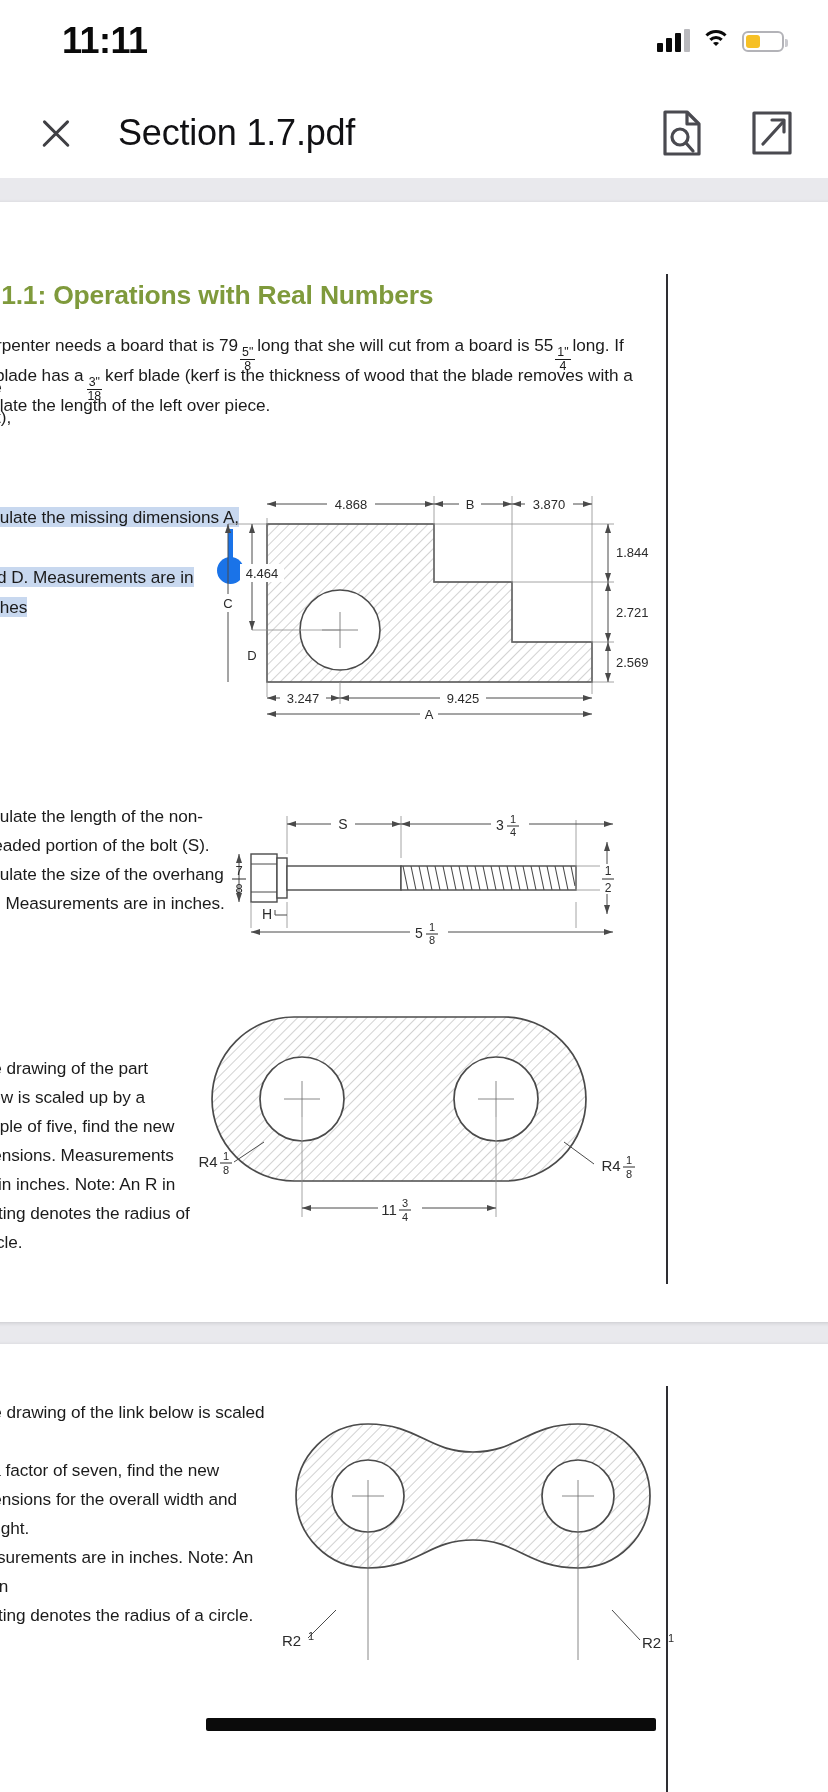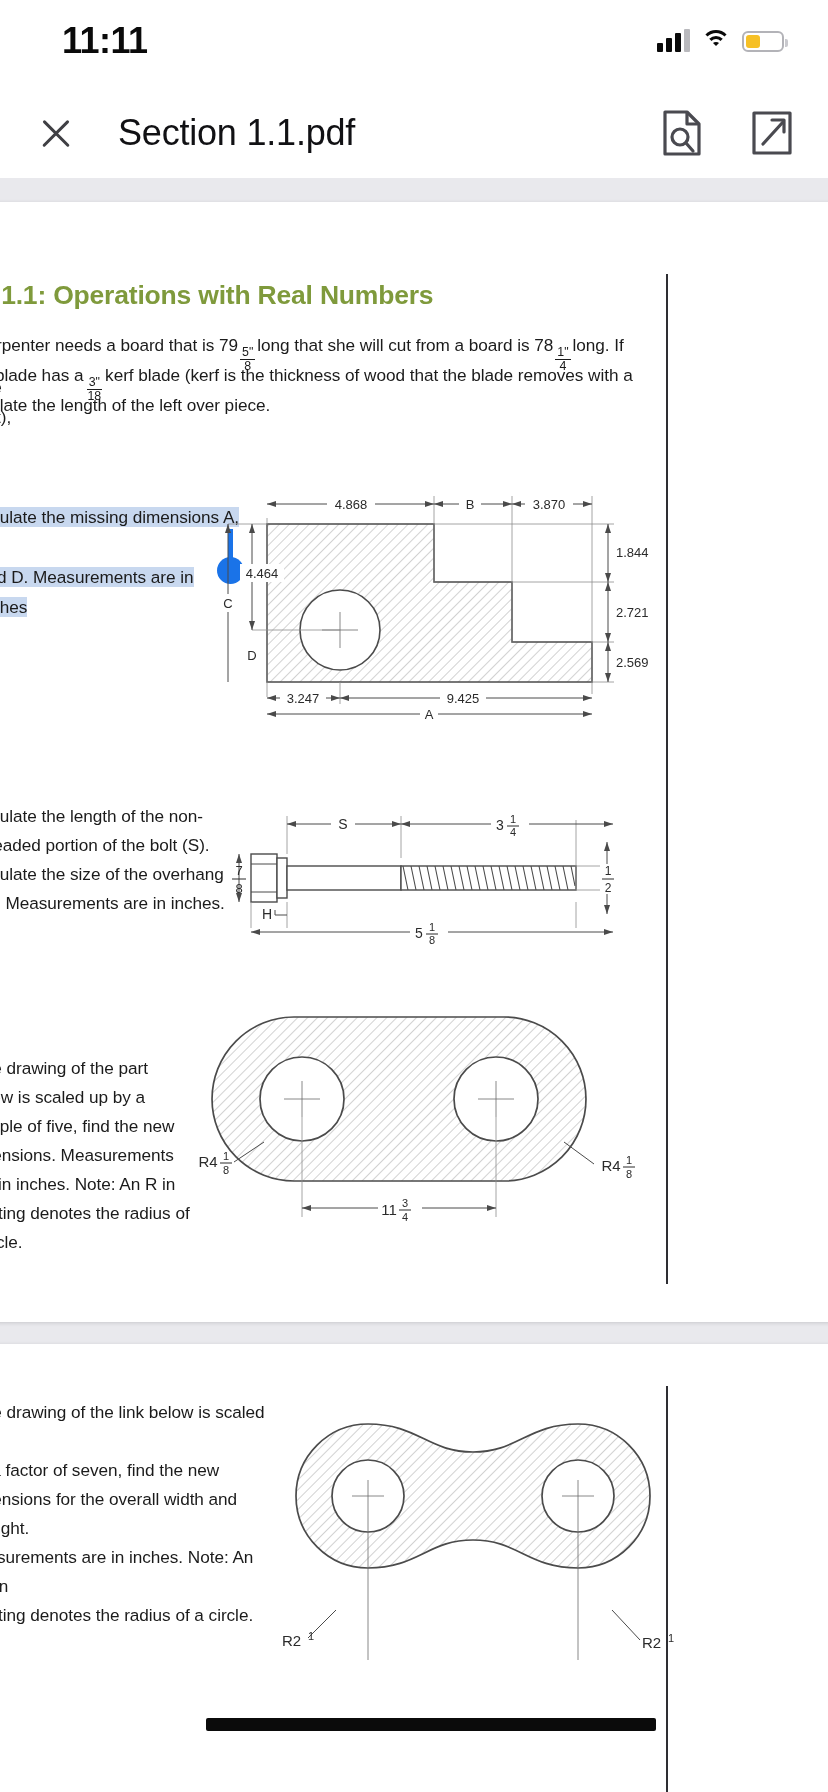--- a/index.html
+++ b/index.html
@@ -132,21 +132,21 @@
       </div>
       <div class="batt">
         <div class="fill"></div>
           <div class="tip"></div>
       </div>
     </div>
   </div>
 
   <div class="toolbar">
     <div class="tb-close"></div>
-    <div class="tb-title">Section 1.1.pdf</div>
+    <div class="tb-title">Section 1.7.pdf</div>
     <div class="tb-actions">
       <svg class="tb-ico" viewBox="0 0 44 48">
         <path d="M5 3 h22 l12 12 v30 h-34 z" fill="none" stroke="#4a4a50" stroke-width="3.2" stroke-linejoin="round"></path>
         <path d="M27 3 v12 h12" fill="none" stroke="#4a4a50" stroke-width="3.2" stroke-linejoin="round"></path>
         <circle cx="20" cy="28" r="8" fill="none" stroke="#4a4a50" stroke-width="3.2"></circle>
         <line x1="26" y1="34" x2="33" y2="42" stroke="#4a4a50" stroke-width="3.2" stroke-linecap="round"></line>
       </svg>
       <svg class="tb-ico" viewBox="0 0 44 48">
         <path d="M4 4 h36 v40 h-36 z" fill="none" stroke="#4a4a50" stroke-width="3.2" stroke-linejoin="round"></path>
         <line x1="13" y1="35" x2="33" y2="13" stroke="#4a4a50" stroke-width="3.2" stroke-linecap="round"></line>
@@ -160,21 +160,21 @@
     <div class="sheet sheet-1">
 
       <div class="rule" style="left:688px; top:72px; height:1010px;"></div>
 
       <h1 class="doc-title">n 1.1: Operations with Real Numbers</h1>
 
       <div class="para" style="left:0; top:128px; width:660px;">
         <span>carpenter needs a board that is 79</span><span class="frac">
             <span class="n">5"</span>
             <span class="d">8</span>
-          </span><span>long that she will cut from a board is 78</span><span class="frac">
+          </span><span>long that she will cut from a board is 55</span><span class="frac">
             <span class="n">1"</span>
             <span class="d">4</span>
           </span><span>long.  If the</span>
       </div>
       <div class="para" style="left:0; top:158px; width:660px;">
         <span>w blade has a</span><span class="frac">
             <span class="n">3"</span>
             <span class="d">18</span>
           </span><span>kerf blade (kerf is the thickness of wood that the blade removes with a cut),</span>
       </div>

